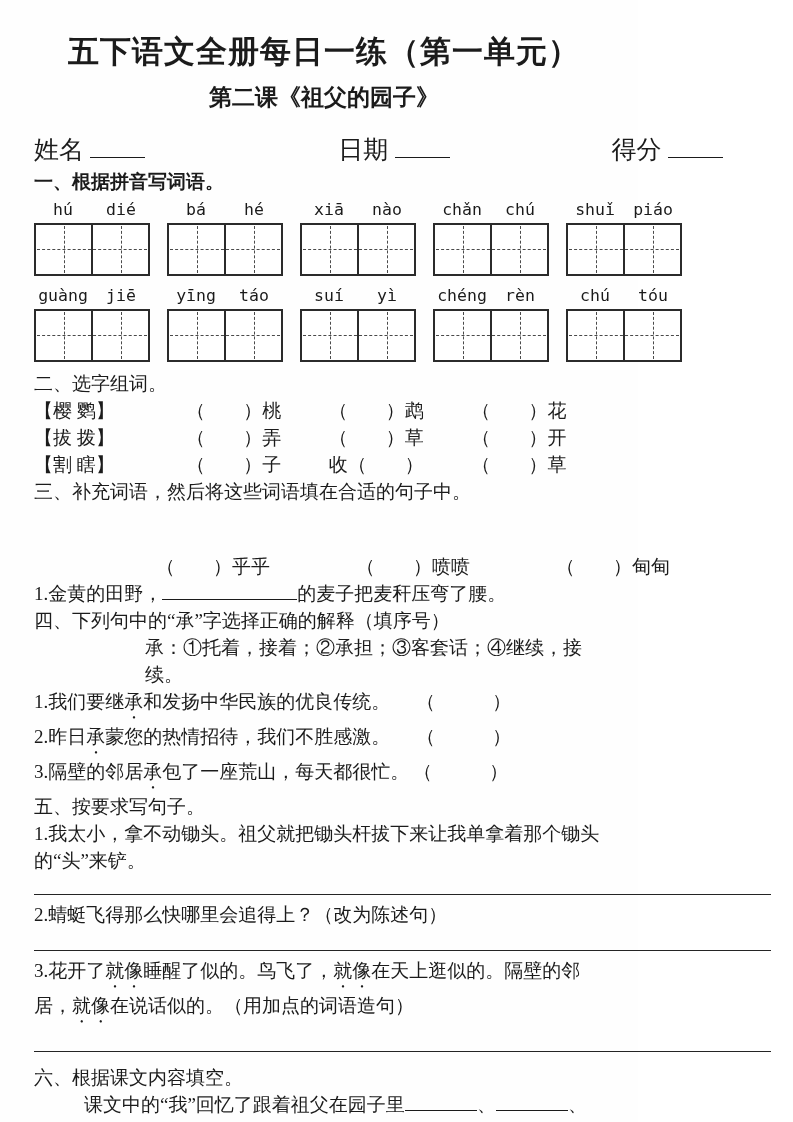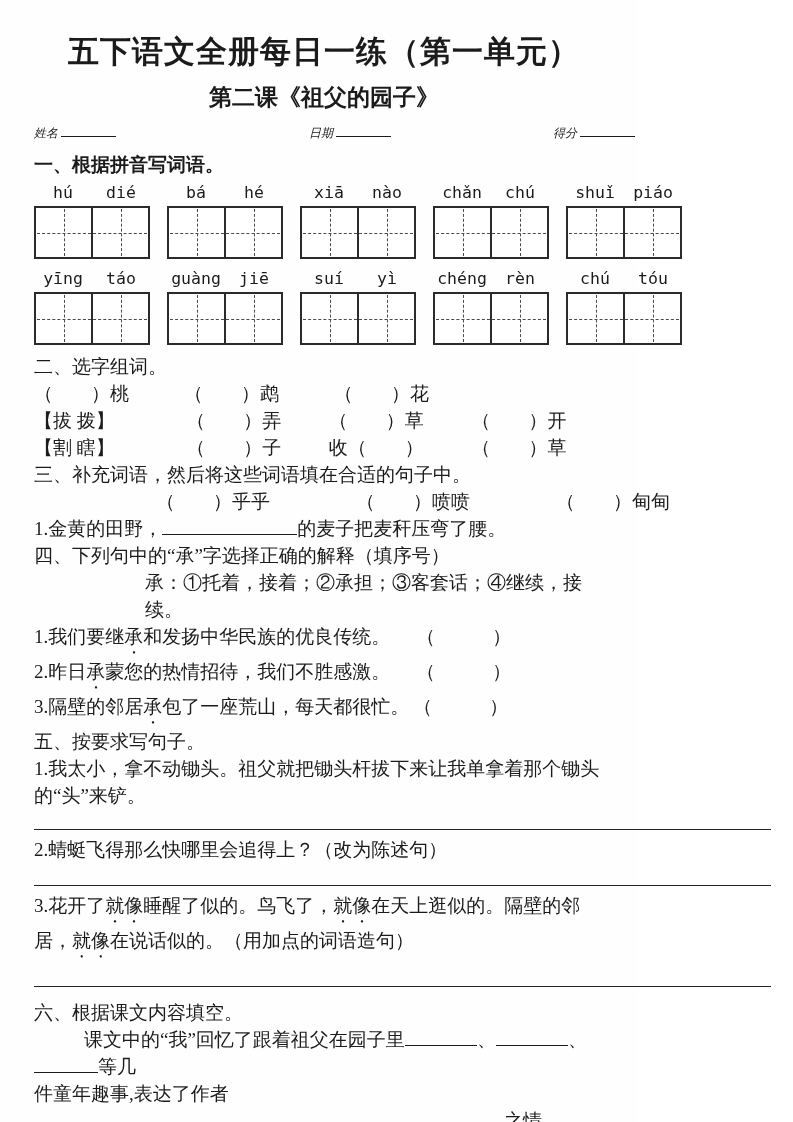--- a/index.html
+++ b/index.html
@@ -8,21 +8,21 @@
     height:1122px;
     font-family:"Liberation Serif","DejaVu Serif",serif;
     color:#1b1b1b;
     overflow:hidden;
   }
   .page { width:638px; height:1122px; padding:30px 24px 0 34px; background:#fefefe; }
 
   .title { font-size:31px; font-weight:700; text-align:center; line-height:44px; letter-spacing:1px; }
   .subtitle { font-size:23px; font-weight:700; text-align:center; line-height:32px; margin-top:8px; }
 
-  .meta-row { margin-top:8px; font-size:12px; line-height:22px; display:flex;font-style:italic; }
+  .meta-row { margin-top:20px; font-size:25px; line-height:22px; display:flex; }
   .meta-item { white-space:nowrap; }
   .meta-item + .meta-item { margin-left:193px; }
   .meta-item:nth-child(3) { margin-left:162px; }
 
   .blank { display:inline-block; border-bottom:1.7px solid #1b1b1b; height:0.95em; vertical-align:baseline; }
   .w55 { width:55px; } .w135 { width:135px; } .w72 { width:72px; } .w64 { width:64px; } .w470 { width:470px; }
 
   .sec-heading { font-size:19px; line-height:27px; }
   .h1 { margin-top:10px; line-height:22px;font-weight:bold; }
   .h2 { margin-top:8px; }
@@ -41,21 +41,21 @@
   .cell::before { content:""; position:absolute; left:50%; top:1px; bottom:1px; border-left:1.6px dashed #4a4a4a; }
 
   
   .row2 { display:flex; font-size:19px; line-height:27px; white-space:nowrap; }
   .row2 .lbl { width:160px; }
   .row2 .it { width:150px; }
 
   
   .fillrow { font-size:19px; line-height:27px; padding-left:122px; white-space:nowrap; }
   .fillrow .fit { display:inline-block; width:200px; }
-  .fillrow .fit:last-child { width:auto; }
+  .fillrow .fit:last-child { width:auto;margin-top:48px; }
   .sent { font-size:19px; line-height:27px; }
 
   .expl { font-size:19px; line-height:27px; padding-left:111px; }
 
   .em-dot {
     -webkit-text-emphasis:filled dot #1b1b1b;
     -webkit-text-emphasis-position:under left;
     text-emphasis:filled dot #1b1b1b;
     text-emphasis-position:under left;
   }
@@ -137,40 +137,40 @@
       <div class="pair">
           <div class="cell"></div>
           <div class="cell"></div>
         </div>
     </div>
   </div>
 
   <div class="prow prow2">
     <div class="pset">
       <div class="psyl">
+          <span>guàng</span>
+          <span>jiē</span>
+        </div>
+      <div class="pair">
+          <div class="cell"></div>
+          <div class="cell"></div>
+        </div>
+    </div>
+    <div class="pset">
+      <div class="psyl">
           <span>yīng</span>
           <span>táo</span>
         </div>
       <div class="pair">
           <div class="cell"></div>
           <div class="cell"></div>
         </div>
     </div>
     <div class="pset">
       <div class="psyl">
-          <span>guàng</span>
-          <span>jiē</span>
-        </div>
-      <div class="pair">
-          <div class="cell"></div>
-          <div class="cell"></div>
-        </div>
-    </div>
-    <div class="pset">
-      <div class="psyl">
           <span>suí</span>
           <span>yì</span>
         </div>
       <div class="pair">
           <div class="cell"></div>
           <div class="cell"></div>
         </div>
     </div>
     <div class="pset">
       <div class="psyl">
@@ -189,20 +189,21 @@
         </div>
       <div class="pair">
           <div class="cell"></div>
           <div class="cell"></div>
         </div>
     </div>
   </div>
 
   <div class="sec-heading h2">二、选字组词。</div>
   <div class="row2">
+    <span class="lbl">【樱 鹦】</span>
     <span class="it">（　　）桃</span>
     <span class="it">（　　）鹉</span>
     <span class="it">（　　）花</span>
   </div>
   <div class="row2">
     <span class="lbl">【拔 拨】</span>
     <span class="it">（　　）弄</span>
     <span class="it">（　　）草</span>
     <span class="it">（　　）开</span>
   </div>

